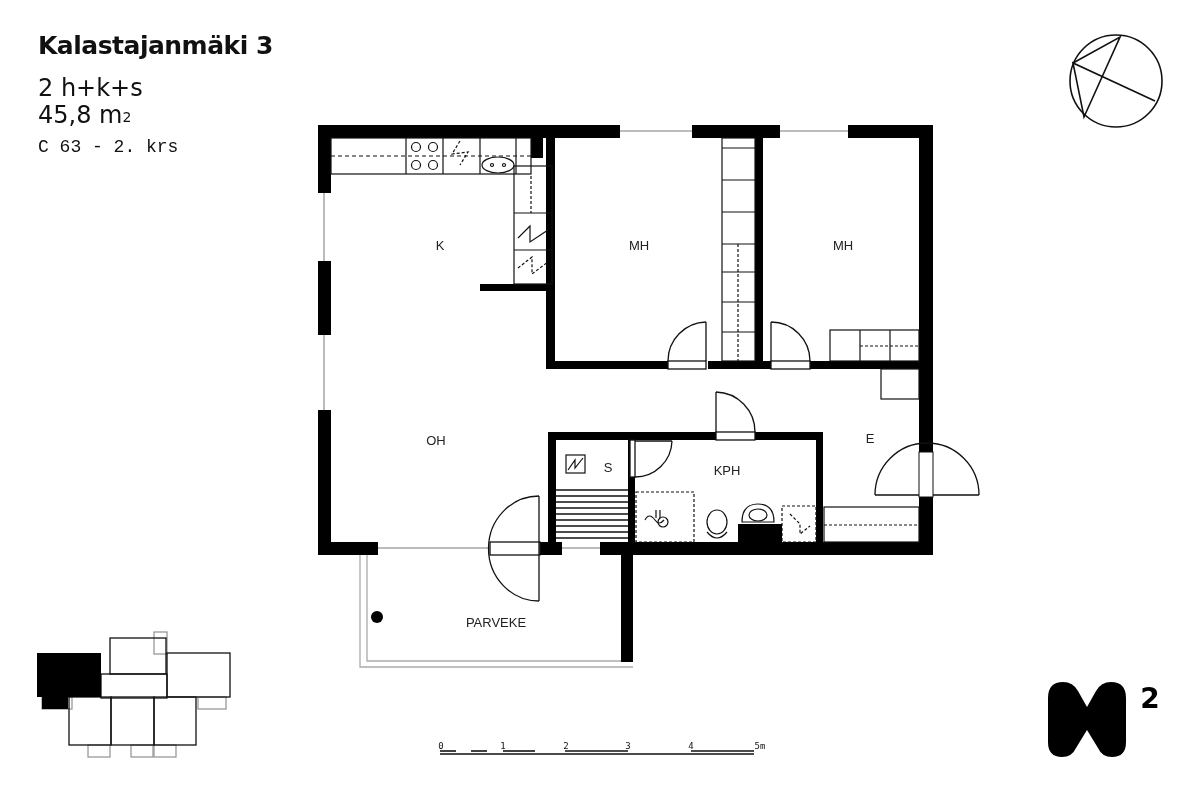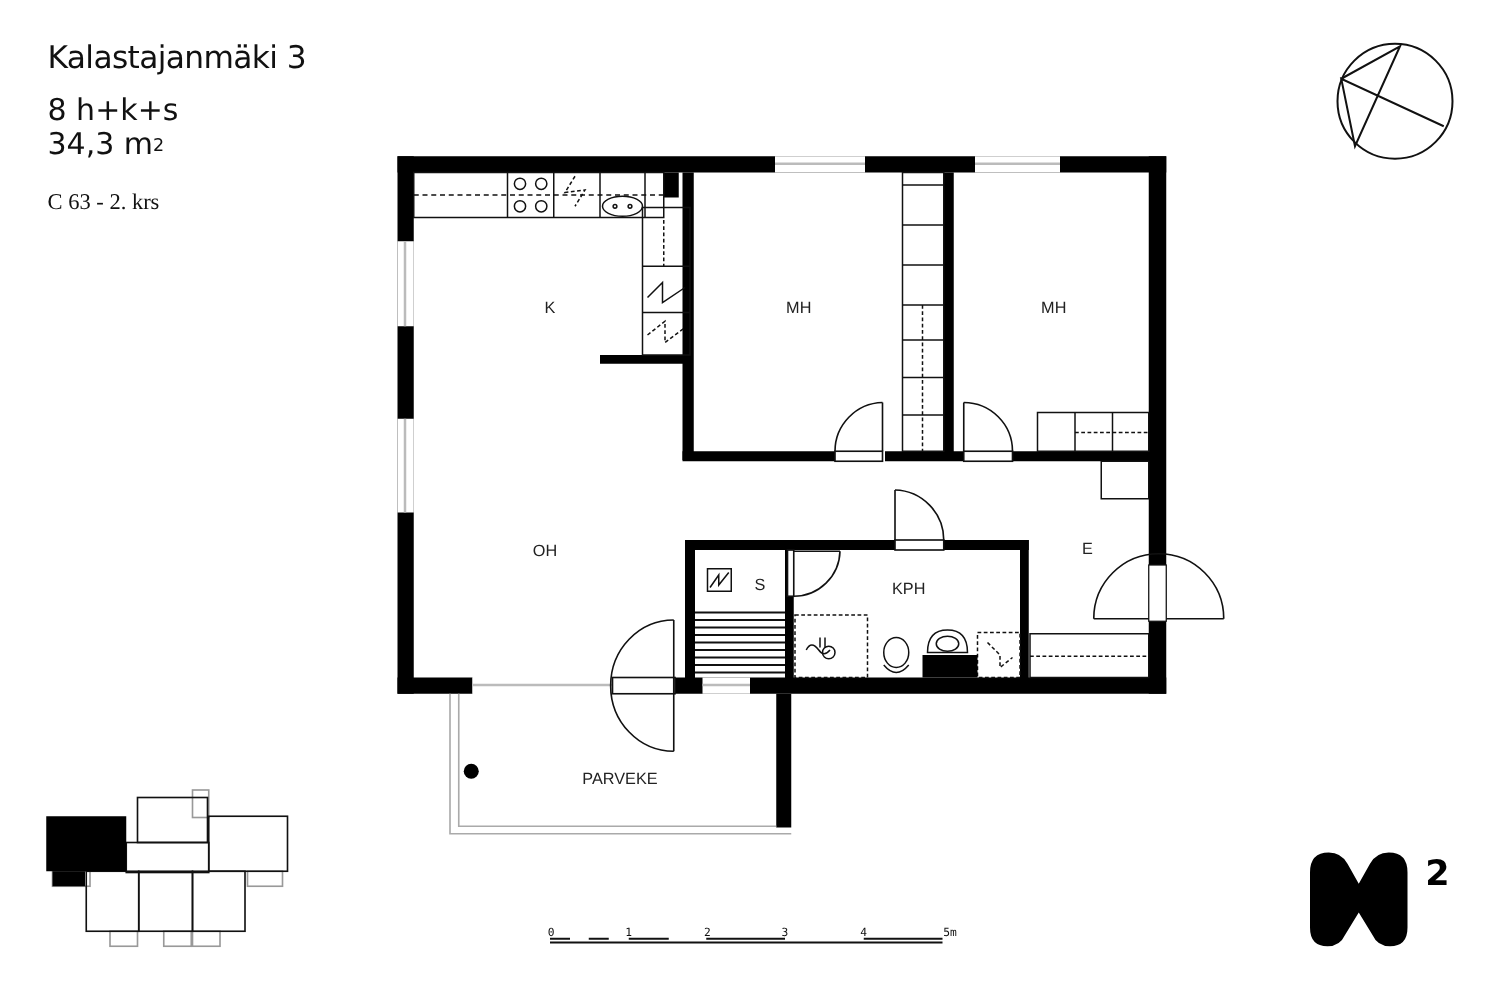--- a/index.html
+++ b/index.html
@@ -1,32 +1,32 @@
 <!DOCTYPE html>
 <html><head>
 <meta charset="utf-8">
 <style>
   html, body { margin:0; padding:0; background:#ffffff; }
   body { width:1200px; height:800px; position:relative; overflow:hidden; font-family:"Liberation Sans", sans-serif; color:#111; }
   .info { position:absolute; left:38px; top:30px; }
-  .addr { font-family:"DejaVu Sans", sans-serif; font-weight:normal; font-size:25px; line-height:31px; letter-spacing:-0.5px; color:#111; }
+  .addr { font-family:"DejaVu Sans", sans-serif; font-weight:bold; font-size:25px; line-height:31px; letter-spacing:-0.5px; color:#111; }
   .type { font-family:"DejaVu Sans", sans-serif; font-size:24px; line-height:27px; margin-top:14px; color:#111; }
   .sup { font-size:14px; vertical-align:top; position:relative; top:2px; }
-  .unit { font-family:Liberation Serif, serif; font-size:18px; margin-top:22px; color:#111; }
+  .unit { font-family:Liberation Mono, monospace; font-size:18px; margin-top:8px; color:#111; }
   svg { position:absolute; left:0; top:0; }
   .room-label { font-family:"Liberation Sans", sans-serif; font-size:13px; fill:#222; }
   .scale-label { font-family:"DejaVu Sans Mono", monospace; font-size:9px; fill:#111; }
 </style>
 </head>
 <body>
 
 <div class="info">
   <div class="addr">Kalastajanmäki 3</div>
-  <div class="type">8 h+k+s</div>
-  <div class="type" style="margin-top:0"><span>34,3 m</span><span class="sup">2</span></div>
+  <div class="type">2 h+k+s</div>
+  <div class="type" style="margin-top:0"><span>45,8 m</span><span class="sup">2</span></div>
   <div class="unit">C 63 - 2. krs</div>
 </div>
 
 <svg width="1200" height="800" viewBox="0 0 1200 800">
 
   <g fill="none" stroke="#111" stroke-width="1.6">
     <circle cx="1116" cy="81" r="46"></circle>
     <polyline points="1073,63 1120,37 1084,117 1073,63 1155,101"></polyline>
   </g>
 

